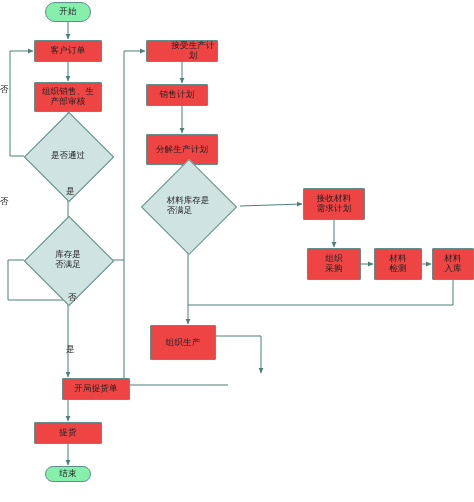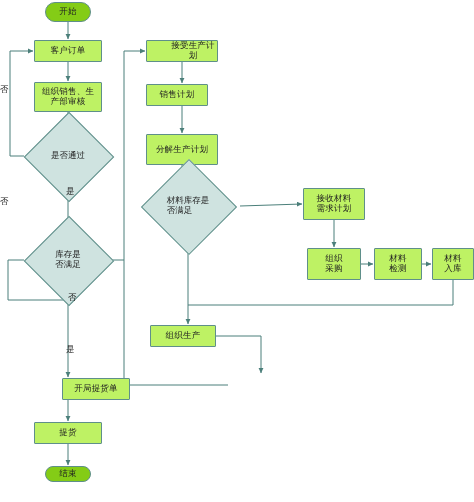--- a/index.html
+++ b/index.html
@@ -1,24 +1,24 @@
 <!DOCTYPE html>
 <html><head>
 <meta charset="utf-8">
 <style>
   html,body{margin:0;padding:0;background:#ffffff;}
   body{width:474px;height:502px;position:relative;overflow:hidden;
        font-family:"DejaVu Sans","Liberation Sans",sans-serif;}
   #canvas{position:absolute;left:0;top:0;width:474px;height:502px;}
   .node{position:absolute;box-sizing:border-box;
-        background:#bef264;border:1px solid #5f8f8a;
+        background:#ef4444;border:1px solid #5f8f8a;
         color:#222;display:flex;align-items:center;justify-content:center;
         text-align:center;line-height:1.15;
         font-size:8.5px;letter-spacing:.2px;}
-  .node.term{border-radius:10px;background:#84cc16;}
+  .node.term{border-radius:10px;background:#86efac;}
   .node.proc{border-radius:1px;}
   .diamond{position:absolute;display:flex;align-items:center;justify-content:center;}
   .diamond .dshape{position:absolute;left:0;top:0;width:100%;height:100%;
         background:#cfe3e0;border:1px solid #5f8f8a;
         transform:rotate(45deg);}
   .diamond .dtext{position:relative;z-index:2;text-align:left;
         font-size:8.5px;line-height:1.15;color:#222;}
   .freelabel{position:absolute;font-size:8.5px;color:#222;}
   svg.lines{position:absolute;left:0;top:0;width:474px;height:502px;
             pointer-events:none;}
@@ -131,21 +131,21 @@
   <div class="node proc" style="left:146px;top:134px;width:72px;height:31px;">
     <span>分解生产计划</span>
   </div>
 
   <div class="diamond" style="left:136px;top:180px;width:104px;height:52px;">
     <div class="dshape" style="width:66px;height:66px;left:19px;top:-7px;"></div>
     <div class="dtext" style="white-space:pre-line;">材料库存是
 否满足</div>
   </div>
 
-  <div class="node proc" style="left:150px;top:325px;width:66px;height:22px;">
+  <div class="node proc" style="left:150px;top:325px;width:66px;height:35px;">
     <span>组织生产</span>
   </div>
 
 
   <div class="node proc" style="left:303px;top:188px;width:62px;height:32px;white-space:pre-line;">
     <span>接收材料
 需求计划</span>
   </div>
 
   <div class="node proc" style="left:307px;top:248px;width:54px;height:32px;white-space:pre-line;">

